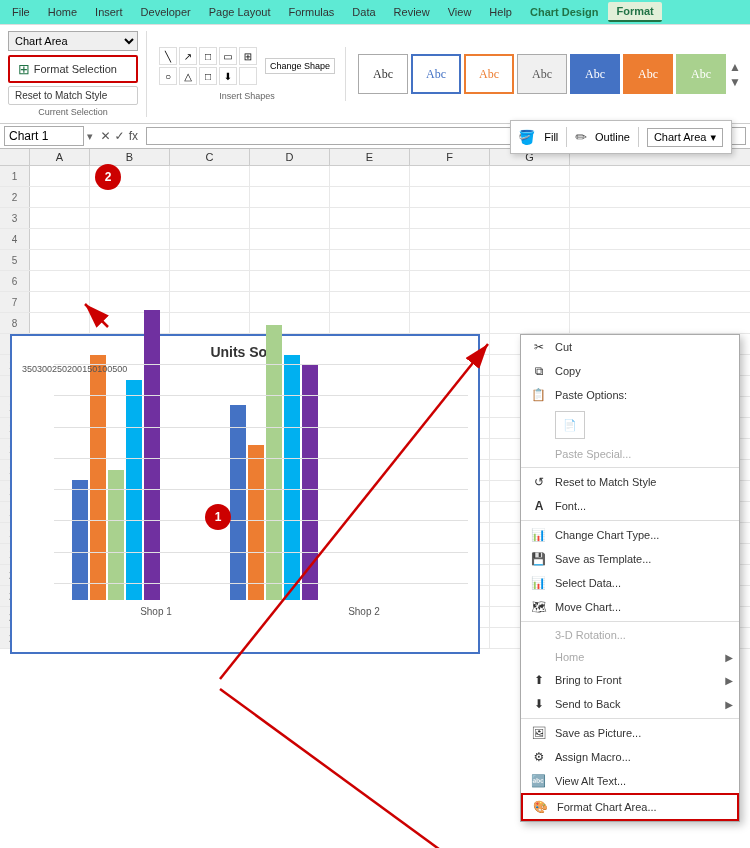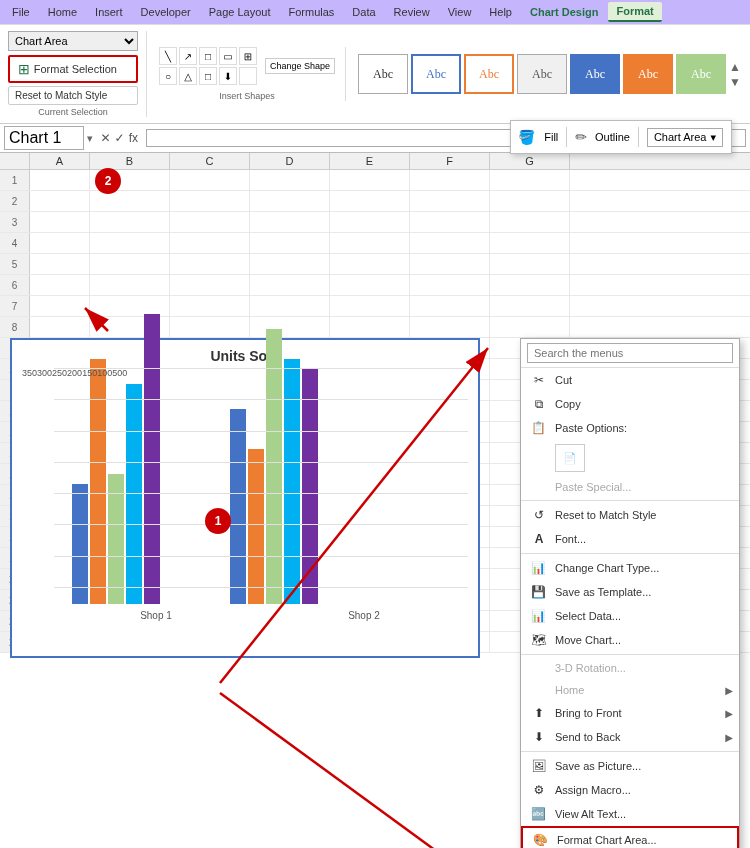--- a/index.html
+++ b/index.html
@@ -1,31 +1,31 @@
 <!DOCTYPE html>
 <html><head>
   <meta charset="utf-8">
   <style>
     * { margin: 0; padding: 0; box-sizing: border-box; }
     body { font-family: 'Segoe UI', Arial, sans-serif; font-size: 11px; background: #fff; width: 750px; height: 848px; overflow: hidden; position: relative; }
 
     
-    .menu-bar { display: flex; align-items: center; background: #c4b5fd; border-bottom: 1px solid #ddd; padding: 2px 4px; gap: 2px; }
+    .menu-bar { display: flex; align-items: center; background: #5eead4; border-bottom: 1px solid #ddd; padding: 2px 4px; gap: 2px; }
     .menu-item { padding: 3px 8px; cursor: pointer; border-radius: 2px; font-size: 11px; color: #333; }
     .menu-item.chart-design { color: #217346; font-weight: 600; }
     .menu-item.format-active { color: #217346; font-weight: 600; background: #e2f0d9; border-bottom: 2px solid #217346; }
 
     
     .ribbon { background: #fff; border-bottom: 1px solid #ccc; padding: 4px 6px; display: flex; align-items: center; gap: 8px; min-height: 90px; }
     .ribbon-section { display: flex; flex-direction: column; align-items: flex-start; border-right: 1px solid #ddd; padding-right: 8px; margin-right: 4px; }
     .ribbon-label { font-size: 9px; color: #666; margin-top: 2px; text-align: center; width: 100%; }
 
     
     .formula-bar { display: flex; align-items: center; border-bottom: 1px solid #bbb; padding: 2px 4px; gap: 4px; background: #fff; }
-    .name-box { width: 80px; border: 1px solid #aaa; padding: 2px 4px; font-size: 16px; background: #fff; }
+    .name-box { width: 80px; border: 1px solid #aaa; padding: 2px 4px; font-size: 12px; background: #fff; }
     .formula-icons { display: flex; gap: 4px; padding: 0 4px; color: #666; font-size: 12px; }
     .formula-box { flex: 1; border: 1px solid #aaa; padding: 2px 4px; font-size: 11px; background: #fff; }
 
     
     .col-headers { display: flex; background: #f0f0f0; border-bottom: 1px solid #ccc; }
     .row-num-header { width: 30px; min-width: 30px; border-right: 1px solid #ccc; background: #f0f0f0; }
     .col-header { border-right: 1px solid #ccc; text-align: center; font-size: 11px; padding: 2px; color: #333; background: #f0f0f0; }
 
     
     .spreadsheet { display: flex; flex-direction: column; flex: 1; overflow: hidden; }
@@ -460,23 +460,20 @@
     </div>
 
     <div class="chart-x-labels">
       <span>Shop 1</span>
       <span>Shop 2</span>
     </div>
 
   </div>
 
   <div class="context-menu">
-    <div class="search-box">
-      <input class="search-input" placeholder="Search the menus" style="">
-    </div>
     <div class="menu-entry">
       <span class="entry-icon">✂</span>
       <span>Cut</span>
     </div>
     <div class="menu-entry">
       <span class="entry-icon">⧉</span>
       <span>Copy</span>
     </div>
     <div class="menu-entry">
       <span class="entry-icon">📋</span>

